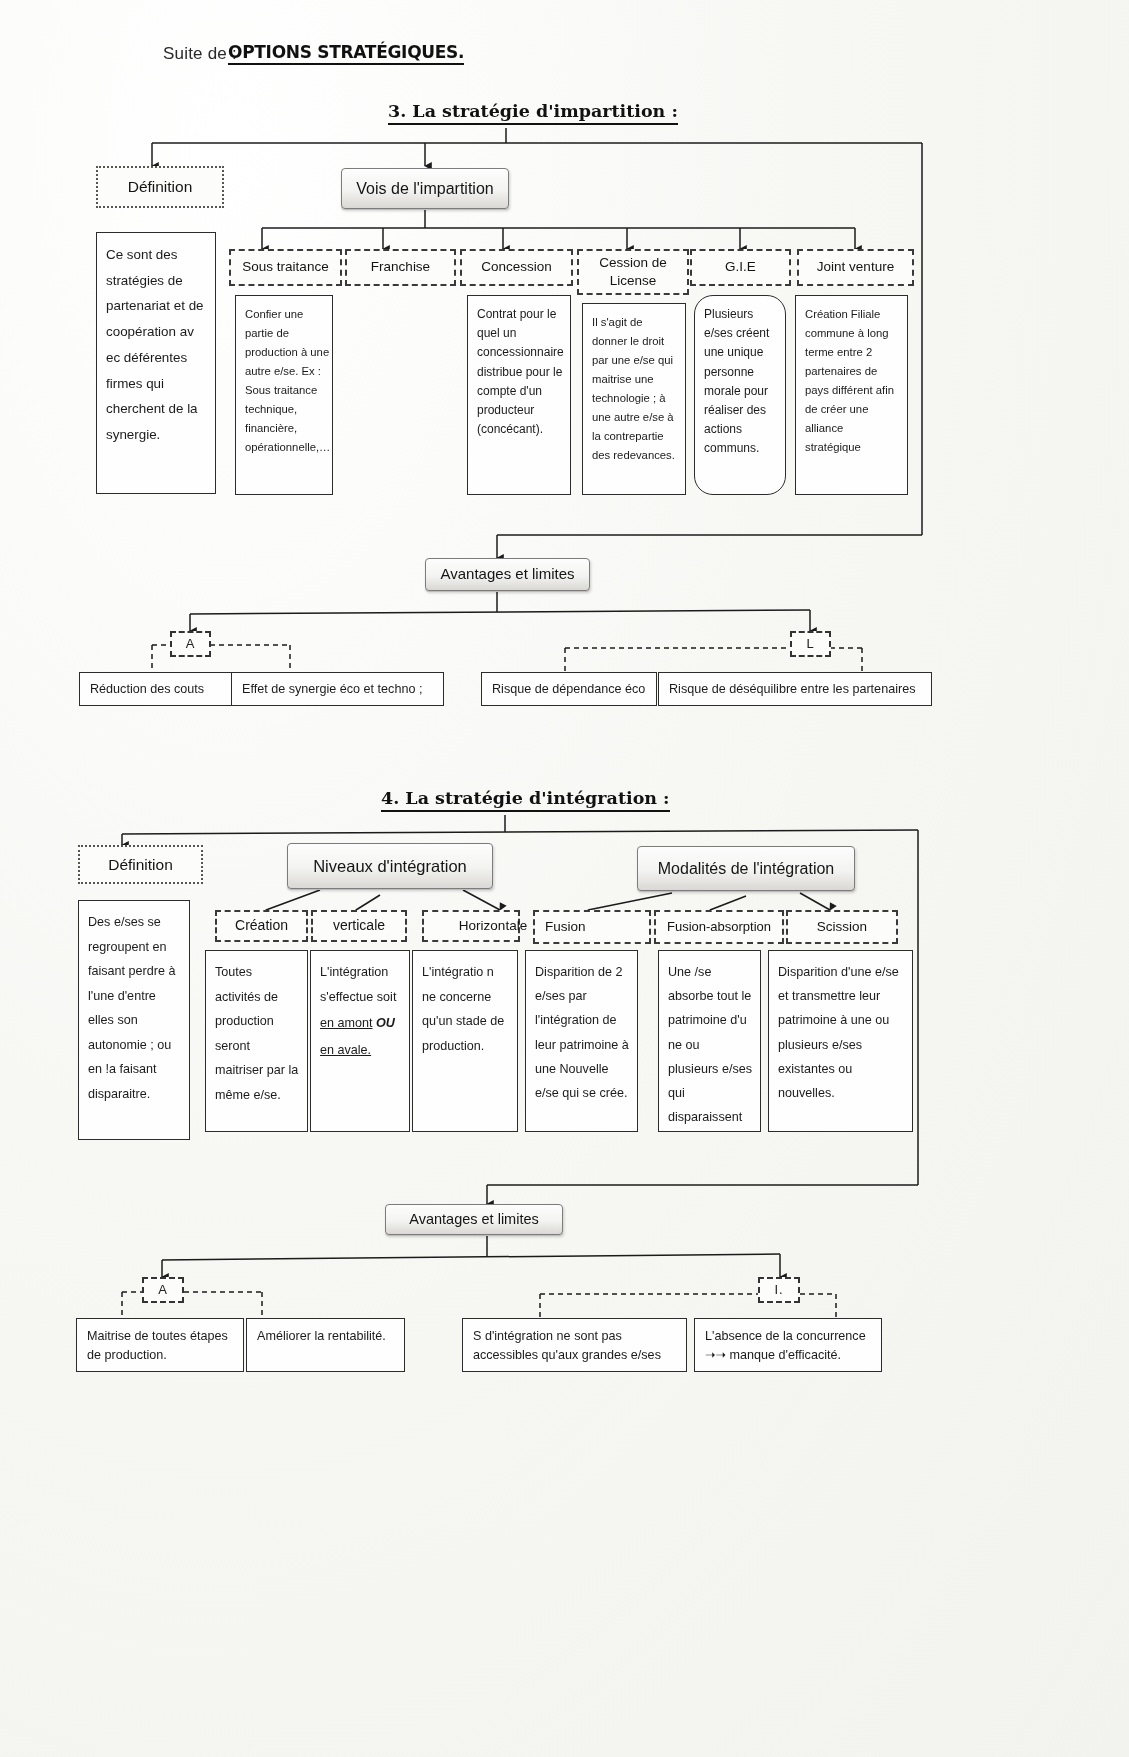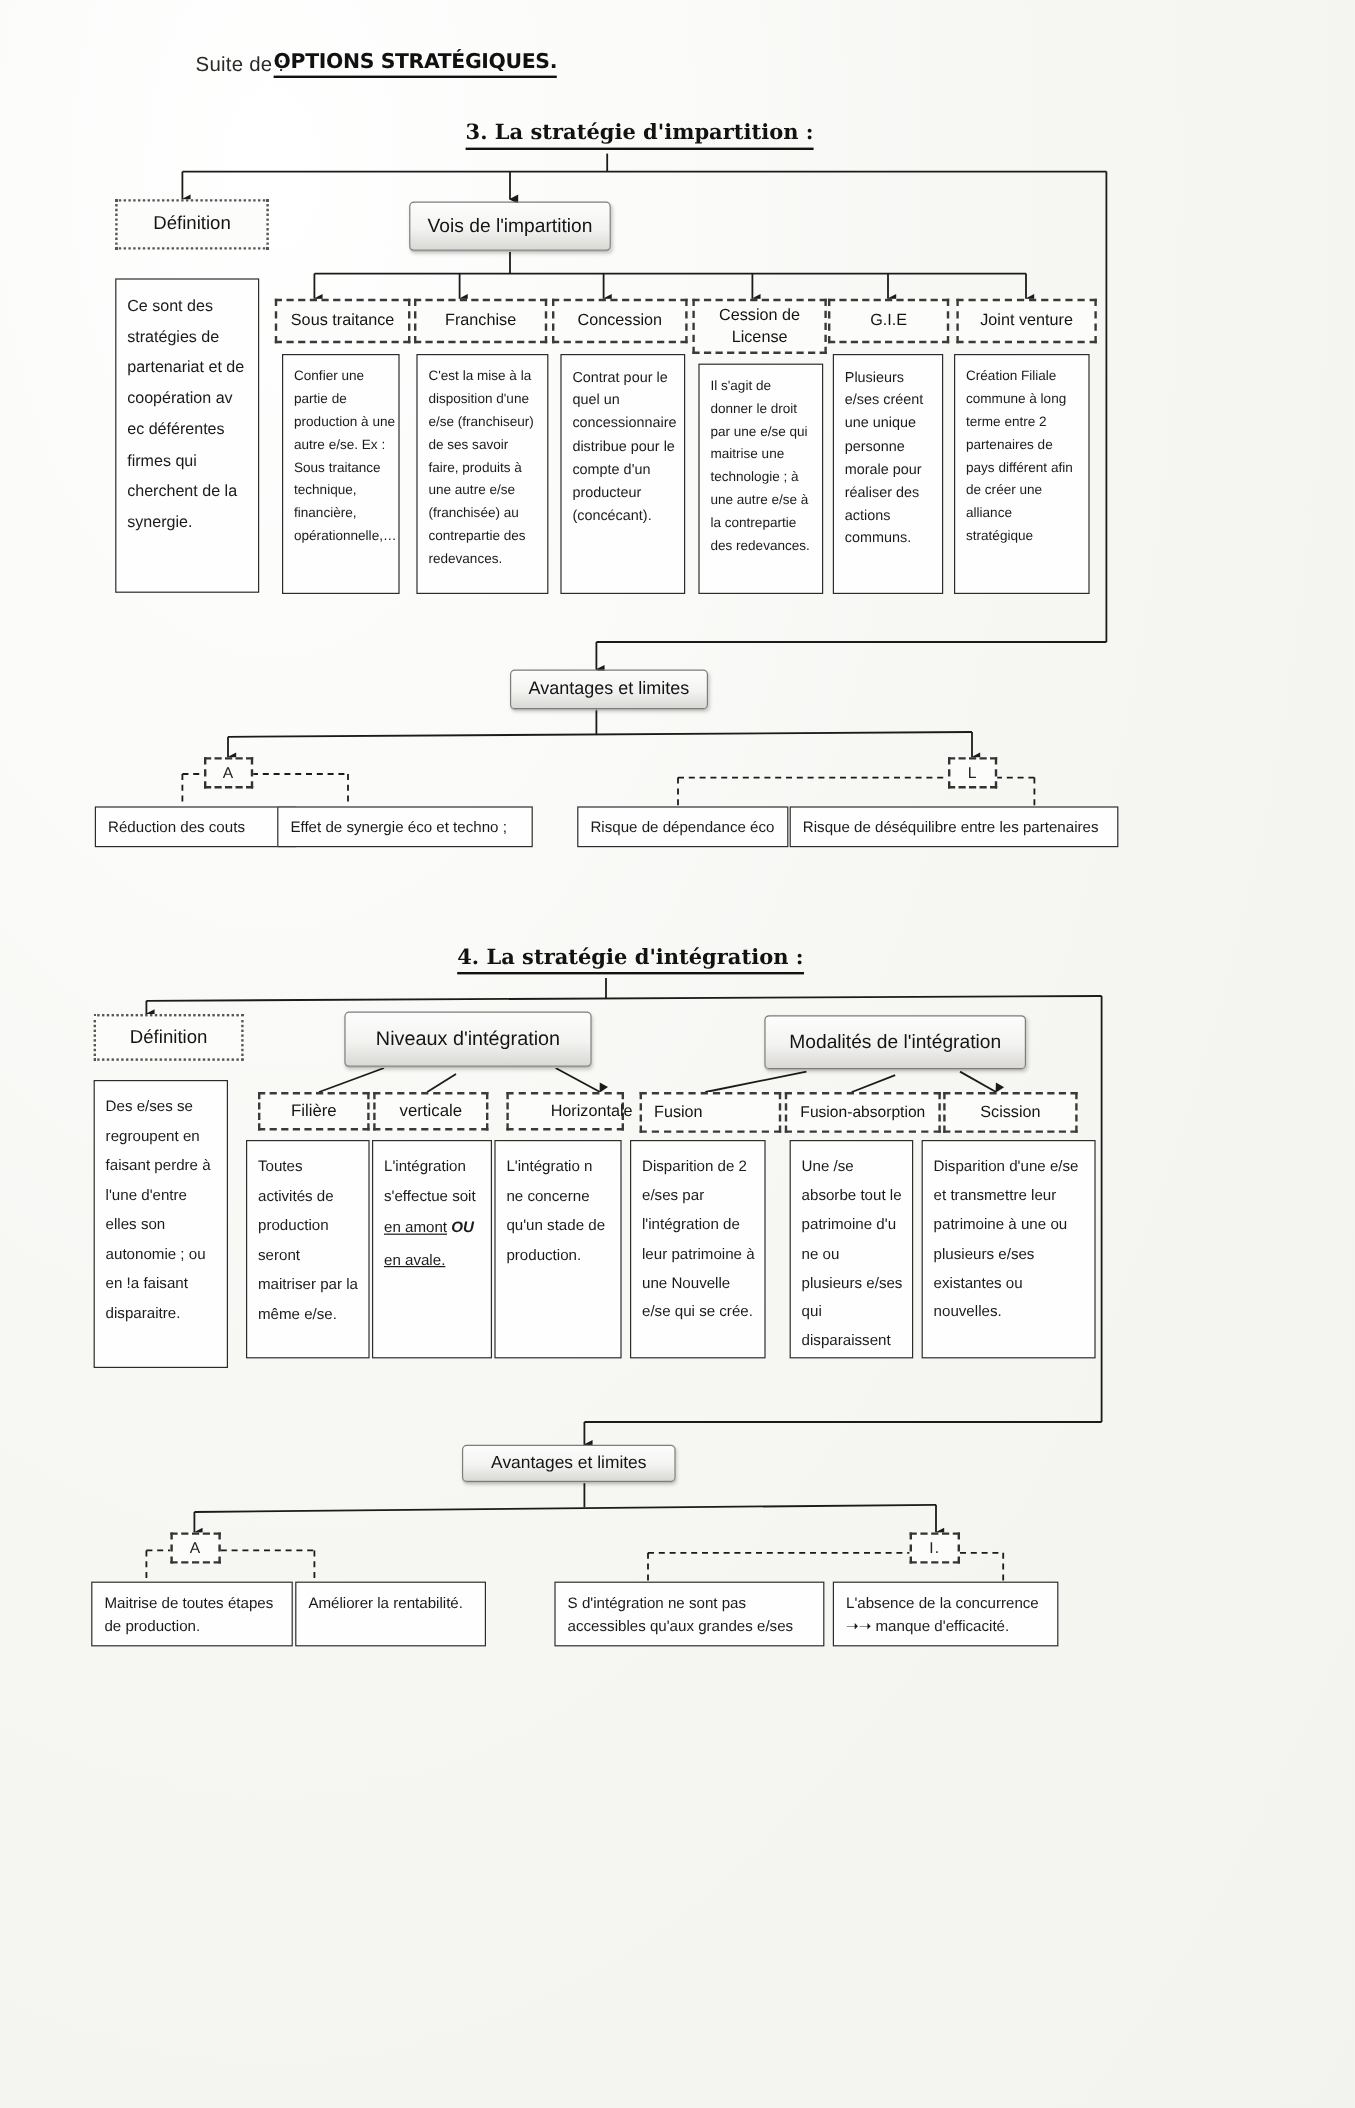--- a/index.html
+++ b/index.html
@@ -191,30 +191,29 @@
 
   <div class="node n-dotted defn" style="left:96px;top:166px;width:128px;height:42px;">Définition</div>
   <div class="node n-solid" style="left:96px;top:232px;width:120px;height:262px;font-size:13.4px;line-height:1.92;">Ce sont des stratégies de partenariat et de coopération av ec déférentes firmes qui cherchent de la synergie.</div>
 
   <div class="node n-shade" style="left:341px;top:168px;width:168px;height:41px;">Vois de l'impartition</div>
 
   <div class="node n-dashed" style="left:229px;top:249px;width:113px;height:37px;">Sous traitance</div>
   <div class="node n-solid small" style="left:235px;top:295px;width:98px;height:200px;">Confier une partie de production à une autre e/se. Ex : Sous traitance technique, financière, opérationnelle,…</div>
 
   <div class="node n-dashed" style="left:345px;top:249px;width:111px;height:37px;">Franchise</div>
-  <div class="node n-solid small" style="left:347px;top:295px;width:110px;height:200px;">C'est la mise à la disposition d'une e/se (franchiseur) de ses savoir faire, produits à une autre e/se (franchisée) au contrepartie des redevances.</div>
 
   <div class="node n-dashed" style="left:460px;top:249px;width:113px;height:37px;">Concession</div>
   <div class="node n-solid mid" style="left:467px;top:295px;width:104px;height:200px;">Contrat pour le quel un concessionnaire distribue pour le compte d'un producteur (concécant).</div>
 
   <div class="node n-dashed" style="left:577px;top:249px;width:112px;height:46px;line-height:1.35;">Cession de License</div>
   <div class="node n-solid small" style="left:582px;top:303px;width:104px;height:192px;">Il s'agit de donner le droit par une e/se qui maitrise une technologie ; à une autre e/se à la contrepartie des redevances.</div>
 
   <div class="node n-dashed" style="left:690px;top:249px;width:101px;height:37px;">G.I.E</div>
-  <div class="node n-solid mid" style="left:694px;top:295px;width:92px;height:200px;">Plusieurs e/ses créent une unique personne morale pour réaliser des actions communs.</div>
+  <div class="node n-solid mid" style="left:694px;top:295px;width:92px;height:200px;border-radius:19px;">Plusieurs e/ses créent une unique personne morale pour réaliser des actions communs.</div>
 
   <div class="node n-dashed" style="left:797px;top:249px;width:117px;height:37px;">Joint venture</div>
   <div class="node n-solid small" style="left:795px;top:295px;width:113px;height:200px;">Création Filiale commune  à long terme entre 2 partenaires de pays différent afin de créer une alliance stratégique</div>
 
   <div class="node n-shade" style="left:425px;top:558px;width:165px;height:33px;font-size:15px;">Avantages et limites</div>
 
   <div class="node letter-chip" style="left:170px;top:631px;width:41px;height:26px;">A</div>
   <div class="node letter-chip" style="left:790px;top:631px;width:41px;height:26px;">L</div>
 
   <div class="node n-wide" style="left:79px;top:672px;width:168px;height:34px;align-items:center;">Réduction des couts</div>
@@ -223,21 +222,21 @@
   <div class="node n-wide" style="left:658px;top:672px;width:274px;height:34px;align-items:center;">Risque de déséquilibre entre les partenaires</div>
 
   <div class="section-title" style="left:381px;top:788px;">4. La stratégie d'intégration :</div>
 
   <div class="node n-dotted defn" style="left:78px;top:845px;width:125px;height:39px;">Définition</div>
   <div class="node n-shade" style="left:287px;top:843px;width:206px;height:46px;font-size:16.5px;">Niveaux d'intégration</div>
 
   <div class="node n-solid" style="left:78px;top:900px;width:112px;height:240px;font-size:12.6px;line-height:1.95;">Des e/ses se regroupent en faisant perdre à l'une d'entre elles son autonomie ; ou en !a faisant disparaitre.</div>
   <div class="node n-shade" style="left:637px;top:846px;width:218px;height:45px;font-size:16px;">Modalités de l'intégration</div>
 
-  <div class="node n-dashed" style="left:215px;top:910px;width:93px;height:32px;font-size:14px;">Filière</div>
+  <div class="node n-dashed" style="left:215px;top:910px;width:93px;height:32px;font-size:14px;">Création</div>
   <div class="node n-dashed" style="left:311px;top:910px;width:96px;height:32px;font-size:14px;">verticale</div>
   <div class="node n-dashed" style="left:422px;top:910px;width:98px;height:32px;font-size:13.5px;padding-left:44px;">Horizontale</div>
 
   <div class="node n-solid" style="left:205px;top:950px;width:103px;height:182px;font-size:12.6px;line-height:1.95;">Toutes activités de production seront maitriser par la même e/se.</div>
 
   <div class="node n-solid" style="left:310px;top:950px;width:100px;height:182px;font-size:12.6px;line-height:1.95;">
     <div>
       <span>L'intégration s'effectue soit</span>
       <div style="margin-top:2px;">
         <span><u class="ul">en amont</u></span>

